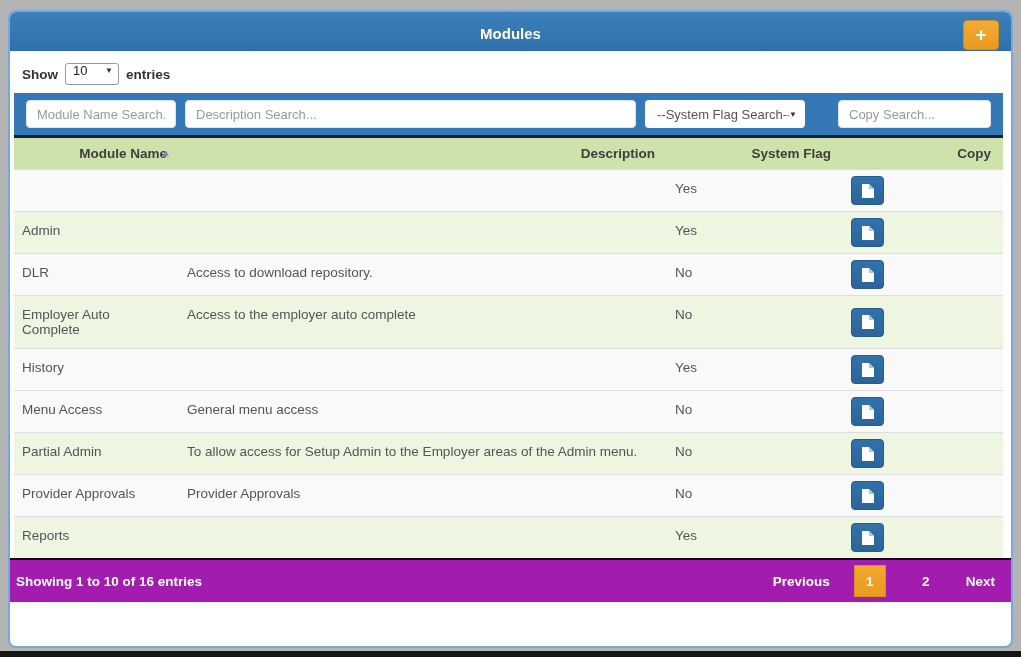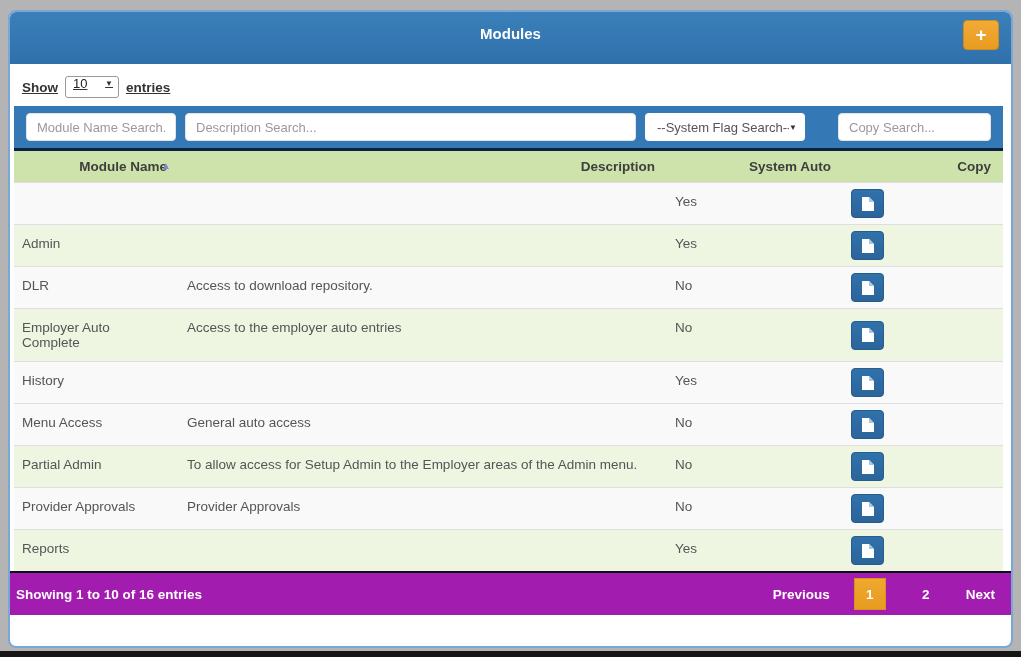--- a/index.html
+++ b/index.html
@@ -17,42 +17,42 @@
   .panel {
     position: absolute; left: 8px; top: 10px; width: 1005px; height: 638px;
     background: #ffffff;
     border: 2px solid #7aa7d6;
     border-radius: 8px;
     overflow: hidden;
   }
   
   .panel-header {
     position: relative;
-    height: 52px;
+    height: 39px;
     background: linear-gradient(#3b80ba, #2f70ab);
     border-radius: 5px 5px 0 0;
   }
   .panel-title {
     color: #ffffff; font-weight: bold; font-size: 15px;
     text-align: center; line-height: 44px;
   }
   .add-btn {
     position: absolute; right: 12px; top: 8px;
     width: 36px; height: 30px;
     background: linear-gradient(#f2ab37, #e89b1f);
     border: 1px solid #d4891a; border-radius: 4px;
     color: #fff; font-size: 19px; font-weight: bold;
     line-height: 27px; text-align: center; cursor: pointer;
   }
   
   .content { padding: 0 8px 0 4px; }
   .show-row {
     display: flex; align-items: center; gap: 7px;
     padding: 12px 2px 8px 8px;
-    font-weight: bold; color: #333; text-decoration: underline;
+    font-weight: bold; color: #333;
   }
   .select-box {
     display: inline-flex; align-items: center; justify-content: space-between;
     width: 54px; height: 22px; padding: 0 5px 8px 7px;
     border: 1px solid #999; border-radius: 3px;
     background: #fff; font-weight: normal; font-size: 13px; color: #222;
     cursor: pointer;
   }
   .caret { font-size: 8px; color: #333; }
   
@@ -167,21 +167,21 @@
       <thead>
         <tr>
           <th>
             <span>Module Name</span>
             <span class="sort-asc">▲</span>
           </th>
           <th>
             <span>Description</span>
           </th>
           <th>
-            <span>System Auto</span>
+            <span>System Flag</span>
           </th>
           <th>
             <span>Copy</span>
           </th>
         </tr>
       </thead>
       <tbody>
           <tr class="odd">
     <td></td>
     <td></td>
@@ -216,21 +216,21 @@
       <span class="copy-btn">
         <svg width="12" height="14" viewBox="0 0 12 14" aria-hidden="true">
           <path fill="#ffffff" d="M0 0 h7 l5 5 v9 h-12 z"></path>
           <path fill="#a9c6e0" d="M7 0 l5 5 h-5 z"></path>
         </svg>
       </span>
     </td>
   </tr>
           <tr class="even">
     <td>Employer Auto Complete</td>
-    <td>Access to the employer auto entries</td>
+    <td>Access to the employer auto complete</td>
     <td>No</td>
     <td class="copy-cell">
       <span class="copy-btn">
         <svg width="12" height="14" viewBox="0 0 12 14" aria-hidden="true">
           <path fill="#ffffff" d="M0 0 h7 l5 5 v9 h-12 z"></path>
           <path fill="#a9c6e0" d="M7 0 l5 5 h-5 z"></path>
         </svg>
       </span>
     </td>
   </tr>
@@ -242,21 +242,21 @@
       <span class="copy-btn">
         <svg width="12" height="14" viewBox="0 0 12 14" aria-hidden="true">
           <path fill="#ffffff" d="M0 0 h7 l5 5 v9 h-12 z"></path>
           <path fill="#a9c6e0" d="M7 0 l5 5 h-5 z"></path>
         </svg>
       </span>
     </td>
   </tr>
           <tr class="odd">
     <td>Menu Access</td>
-    <td>General auto access</td>
+    <td>General menu access</td>
     <td>No</td>
     <td class="copy-cell">
       <span class="copy-btn">
         <svg width="12" height="14" viewBox="0 0 12 14" aria-hidden="true">
           <path fill="#ffffff" d="M0 0 h7 l5 5 v9 h-12 z"></path>
           <path fill="#a9c6e0" d="M7 0 l5 5 h-5 z"></path>
         </svg>
       </span>
     </td>
   </tr>

